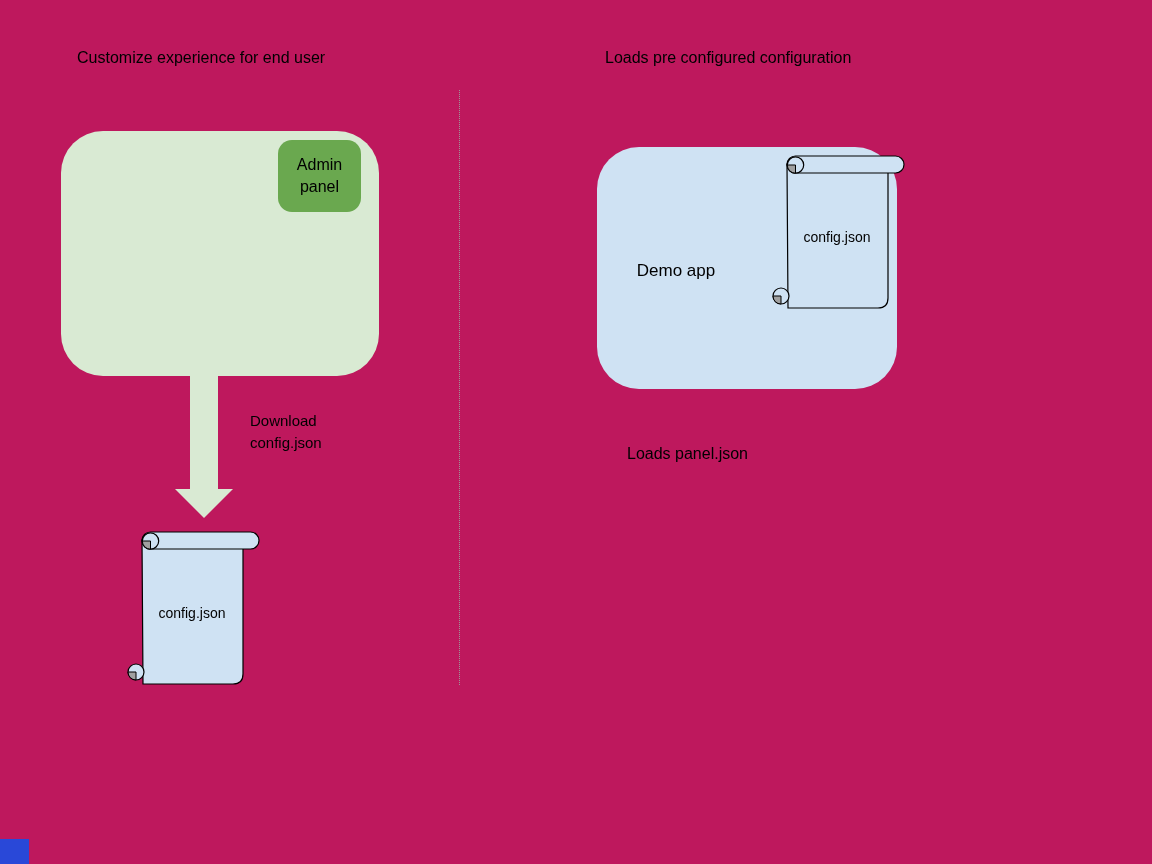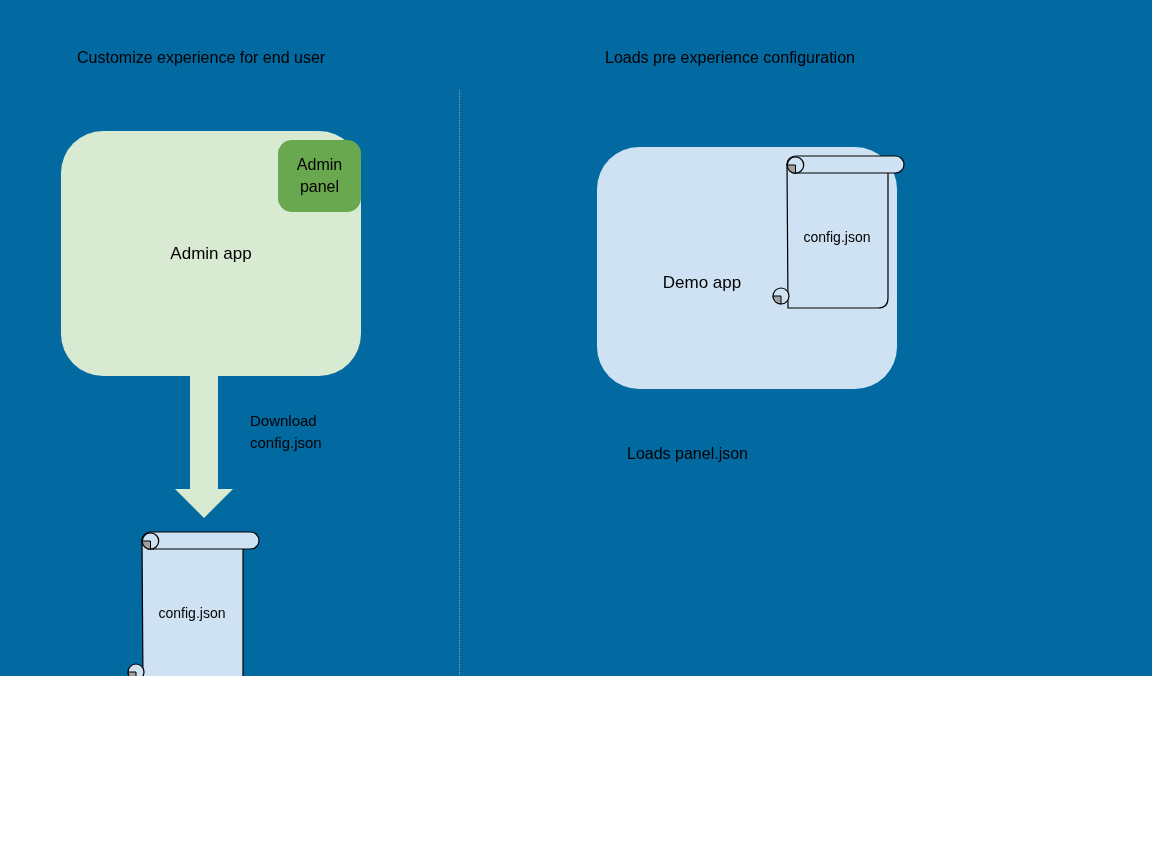--- a/index.html
+++ b/index.html
@@ -1,73 +1,73 @@
 <!DOCTYPE html>
 <html><head>
 <meta charset="utf-8">
 <style>
   html,body{margin:0;padding:0;}
   .canvas{
-    position:relative;width:1152px;height:676px;background:#0369a1;overflow:hidden;
+    position:relative;width:1152px;height:864px;background:#be185d;overflow:hidden;
     font-family:"Liberation Sans", sans-serif;color:#000;
   }
   .abs{position:absolute;}
   .title{font-size:16px;white-space:nowrap;}
   .divider{
     left:459px;top:90px;height:595px;width:0;
     border-left:1px dotted #999999;
   }
   .admin-box{
     left:61px;top:131px;width:300px;height:245px;border-radius:42px;
     background:#d9ead3;
+    padding-left:18px;
   }
   .admin-panel{
     left:217px;top:9px;width:83px;height:72px;border-radius:14px;
     background:#6aa84f;display:flex;align-items:center;justify-content:center;
     text-align:center;font-size:16px;line-height:22px;
   }
   .admin-app-label{
     left:61px;top:244px;width:300px;text-align:center;font-size:17px;
   }
   .arrow-shaft{left:190px;top:375px;width:28px;height:115px;background:#d9ead3;}
   .arrow-head{
     left:175px;top:489px;width:0;height:0;
     border-left:29px solid transparent;border-right:29px solid transparent;
     border-top:29px solid #d9ead3;
   }
   .arrow-label{left:250px;top:410px;font-size:15px;line-height:22px;}
   .demo-box{
     left:597px;top:147px;width:300px;height:242px;border-radius:42px;
     background:#cfe2f3;
   }
-  .demo-app-label{left:597px;top:261px;width:210px;text-align:center;font-size:17px;margin-top:12px;}
+  .demo-app-label{left:571px;top:261px;width:210px;text-align:center;font-size:17px;}
   .scroll-svg{width:136px;height:162px;}
   .scroll-left{left:127px;top:528px;}
   .scroll-right{left:772px;top:152px;}
   .scroll-label{width:102px;text-align:center;font-size:14px;}
   .scroll-label-left{left:141px;top:605px;}
   .scroll-label-right{left:786px;top:229px;}
   .caption{left:627px;top:445px;font-size:16px;}
   .corner-square{left:0;top:839px;width:29px;height:25px;background:#2948d8;}
 </style>
 </head>
 <body>
 
 <div class="canvas">
 
   <div class="abs title" style="left:77px;top:49px;">Customize experience for end user</div>
 
-  <div class="abs title" style="left:605px;top:49px;">Loads pre experience configuration</div>
+  <div class="abs title" style="left:605px;top:49px;">Loads pre configured configuration</div>
 
   <div class="abs divider"></div>
 
   <div class="abs admin-box">
     <div class="abs admin-panel">Admin panel</div>
   </div>
-  <div class="abs admin-app-label">Admin app</div>
 
   <div class="abs arrow-shaft"></div>
   <div class="abs arrow-head"></div>
   <div class="abs arrow-label">
     <div>Download</div>
     <div>config.json</div>
   </div>
 
   <svg class="abs scroll-svg scroll-left" viewBox="0 0 136 162">
     <path d="M15 12 H116 V146 Q116 156 106 156 H16 Z" fill="#cfe2f3" stroke="#000" stroke-width="1.2"></path>

